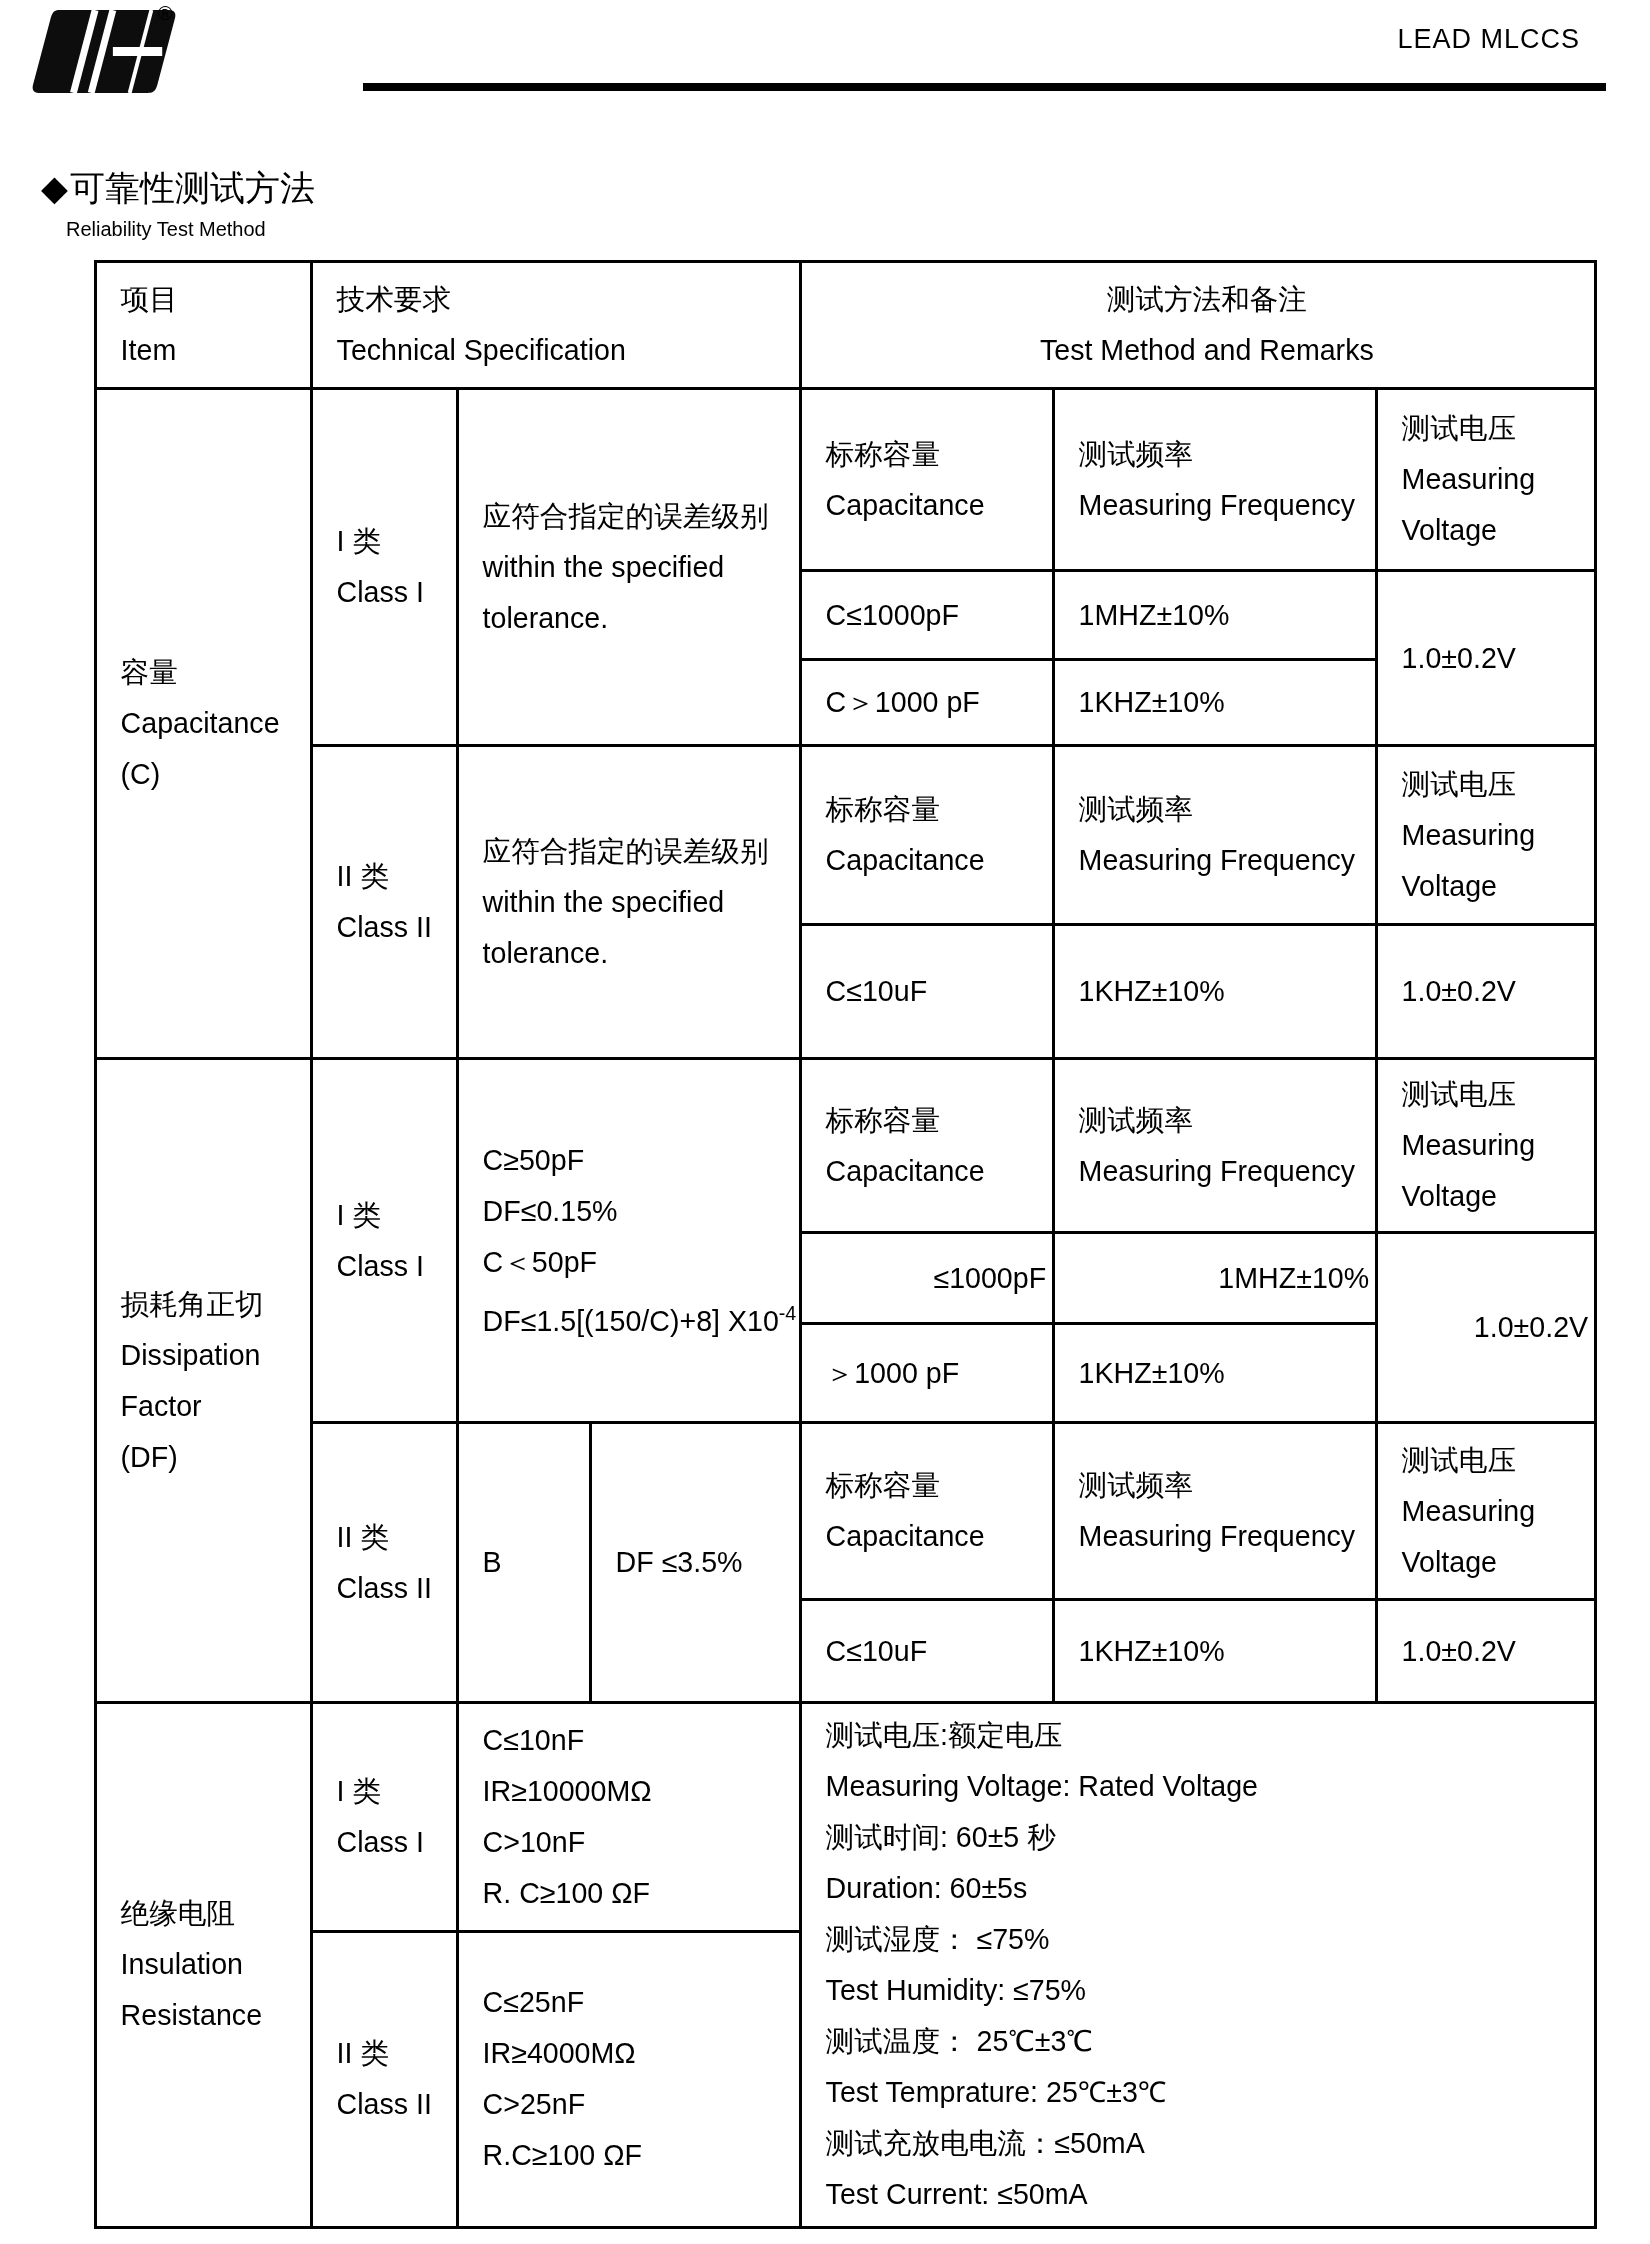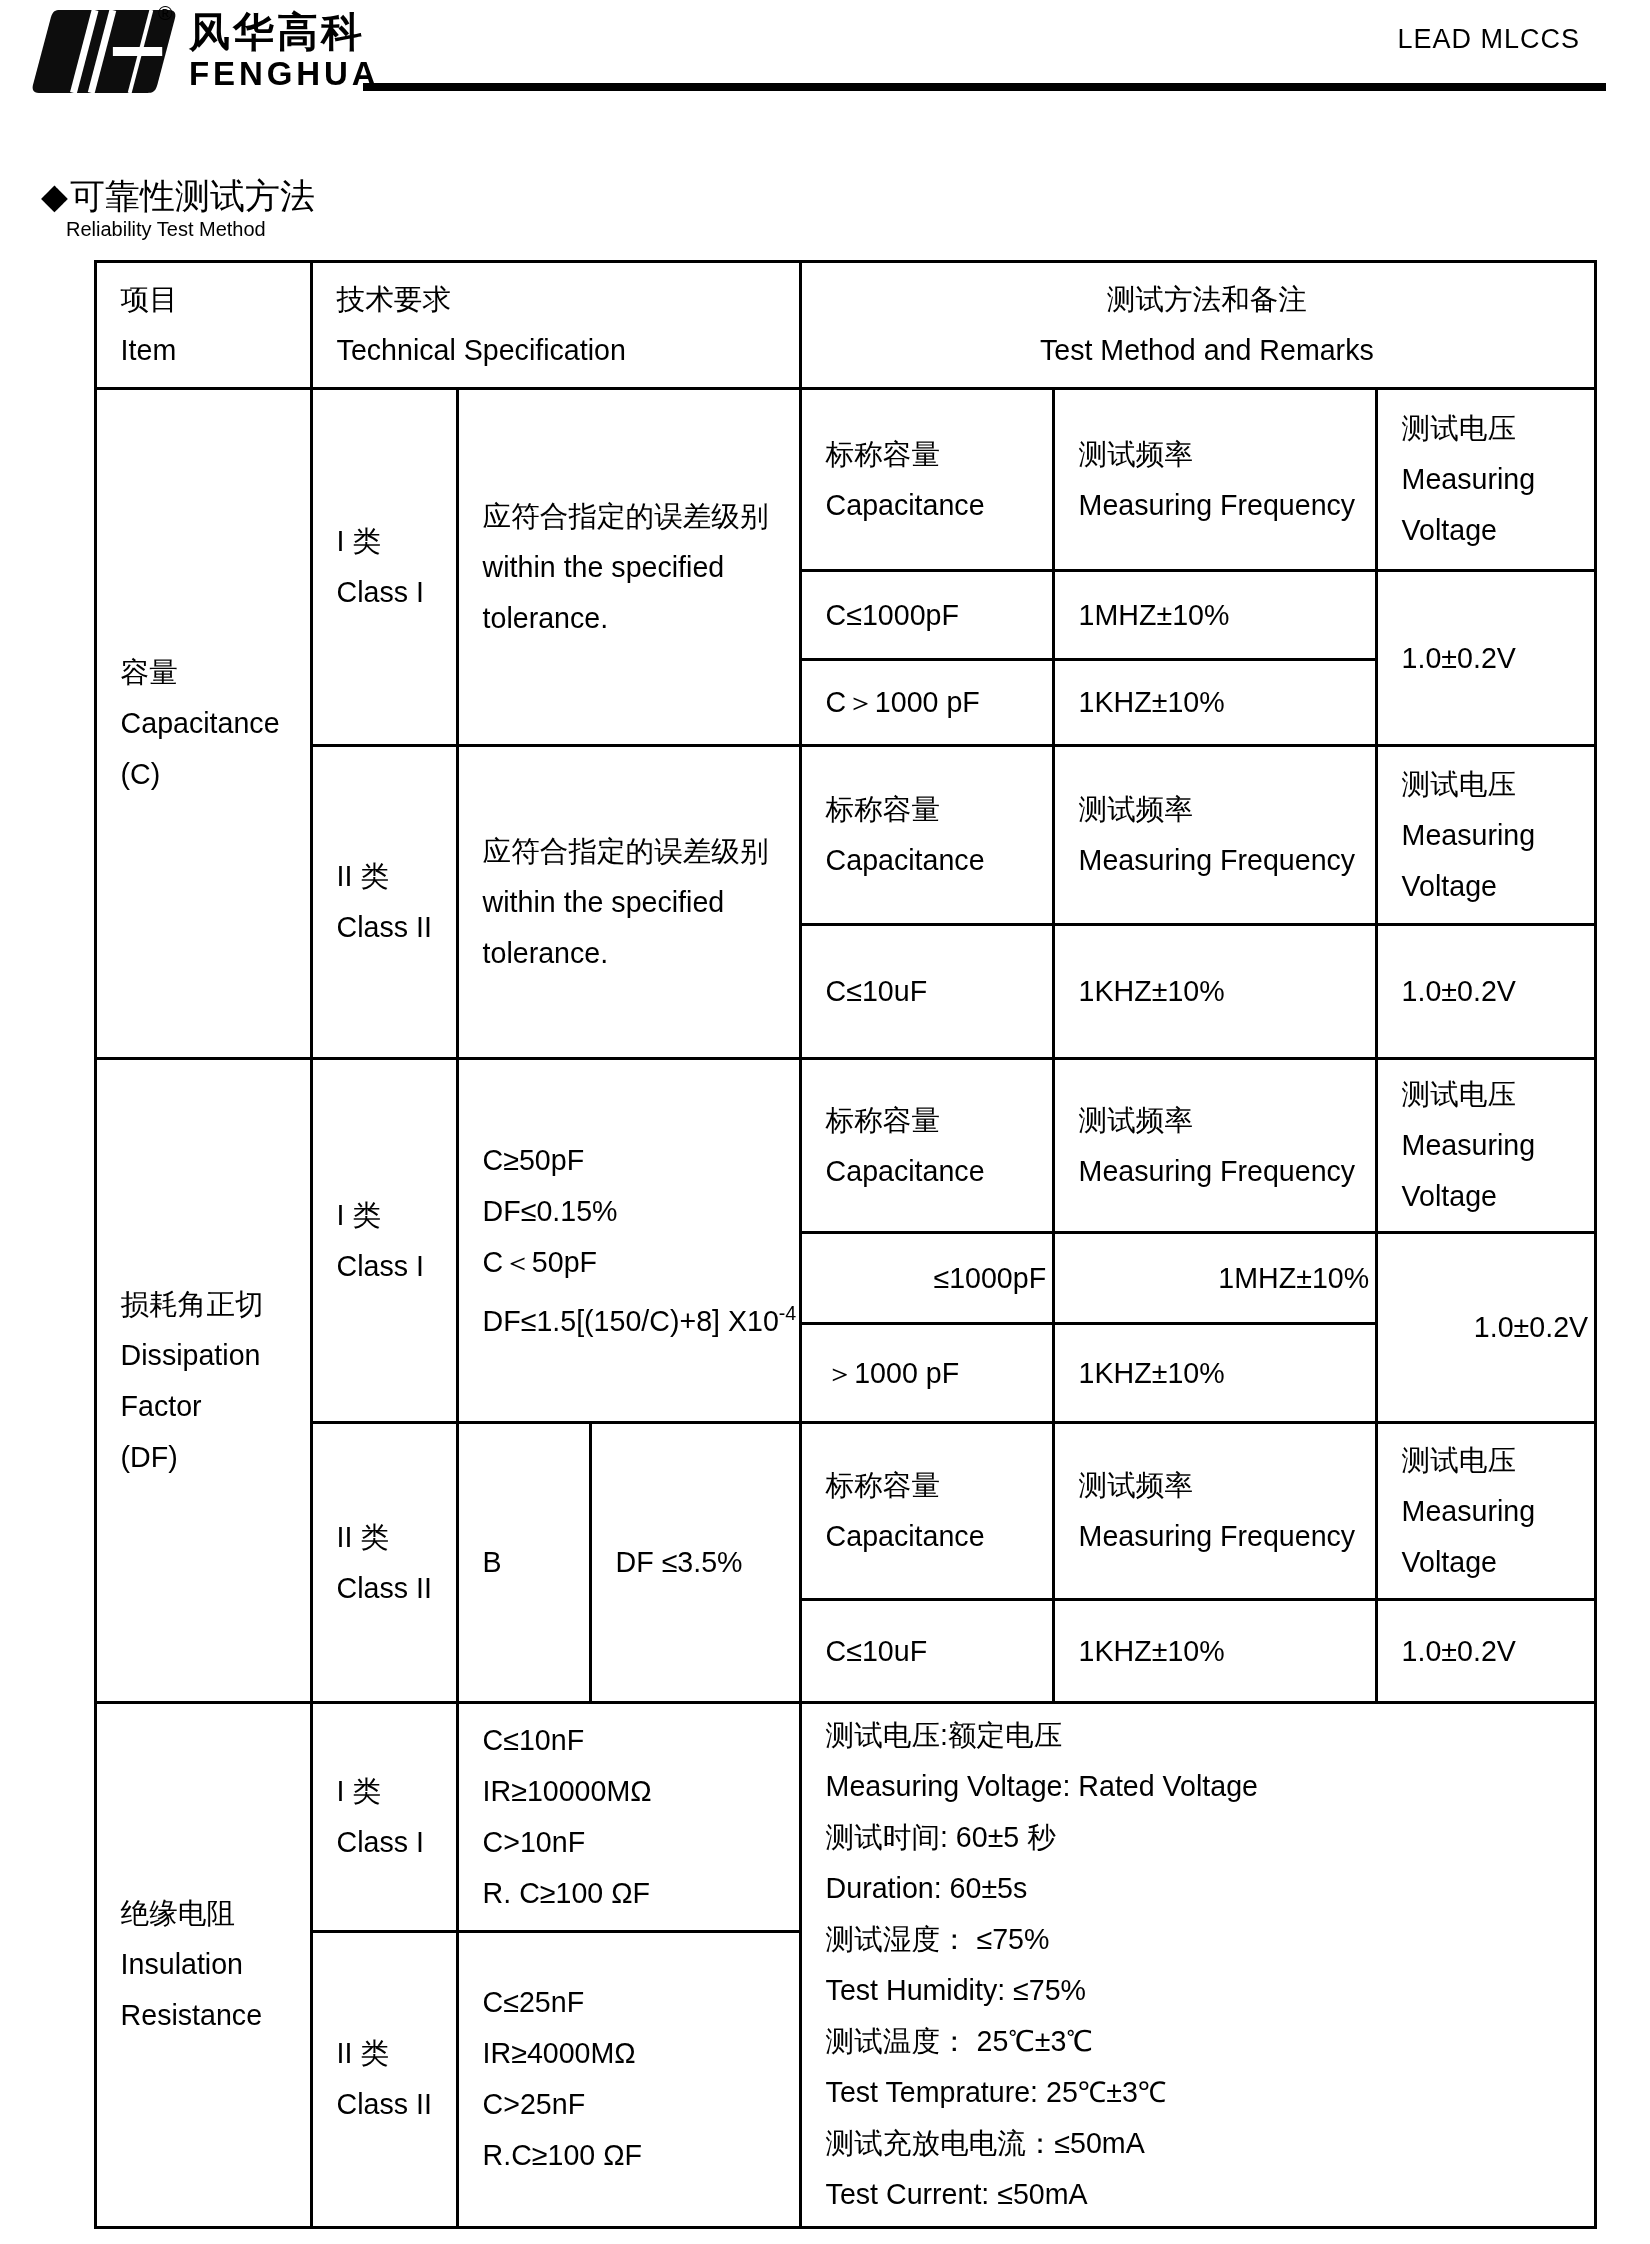--- a/index.html
+++ b/index.html
@@ -14,21 +14,21 @@
   
   .brandbar{position:absolute;left:0;top:0;width:100%;height:108px;}
   .logo-mark{position:absolute;left:29.6px;top:7.9px;}
   .reg-mark{position:absolute;left:158px;top:2px;font-size:19.7px;}
   .brand-text{position:absolute;left:189px;top:11.8px;line-height:1;}
   .brand-cn{font-size:41px;font-weight:bold;letter-spacing:3px;}
   .brand-en{font-size:33px;font-weight:bold;letter-spacing:3.9px;margin-top:3.9px;}
   .doc-label{position:absolute;right:71px;top:23.6px;font-size:27px;font-weight:normal;letter-spacing:1px;}
   .head-rule{position:absolute;left:363px;top:83px;width:1243px;height:7.9px;background:#000;}
   
-  .sec-title{position:absolute;left:41px;top:165px;font-size:35px;margin-top:8px;}
+  .sec-title{position:absolute;left:41px;top:165px;font-size:35px;}
   .sec-title .dia{margin-right:2px;}
   .sec-title-en{position:absolute;left:66px;top:218px;font-size:20px;}
   
   table.spec{
     position:absolute;left:94px;top:260px;
     width:1499px;
     border-collapse:collapse;
     table-layout:fixed;
   }
   table.spec td{
@@ -56,24 +56,20 @@
     <div class="logo-mark">
       <svg width="148" height="87" viewBox="0 0 150 88">
         <path d="M30 2 L141 2 C147 2 148 6 147 10 L129 78 C127 85 124 86 119 86 L9 86 C3 86 2 82 3 78 L21 10 C23 3 26 2 30 2 Z" fill="#0d0d0d"></path>
         <path d="M44 86 L66 2" stroke="#ffffff" stroke-width="7"></path>
         <path d="M62 86 L84 2" stroke="#ffffff" stroke-width="7"></path>
         <path d="M84 44 L134 44" stroke="#ffffff" stroke-width="9"></path>
         <path d="M101 86 L123 2" stroke="#ffffff" stroke-width="4"></path>
       </svg>
     </div>
     <div class="reg-mark">®</div>
-    <div class="brand-text">
-      <div class="brand-cn">风华高科</div>
-      <div class="brand-en">FENGHUA</div>
-    </div>
     <div class="doc-label">LEAD MLCCS</div>
     <div class="head-rule"></div>
   </div>
 
   <div class="sec-title">
     <span class="dia">◆</span><span>可靠性测试方法</span>
   </div>
   <div class="sec-title-en">Reliability Test Method</div>
 
   <table class="spec">

